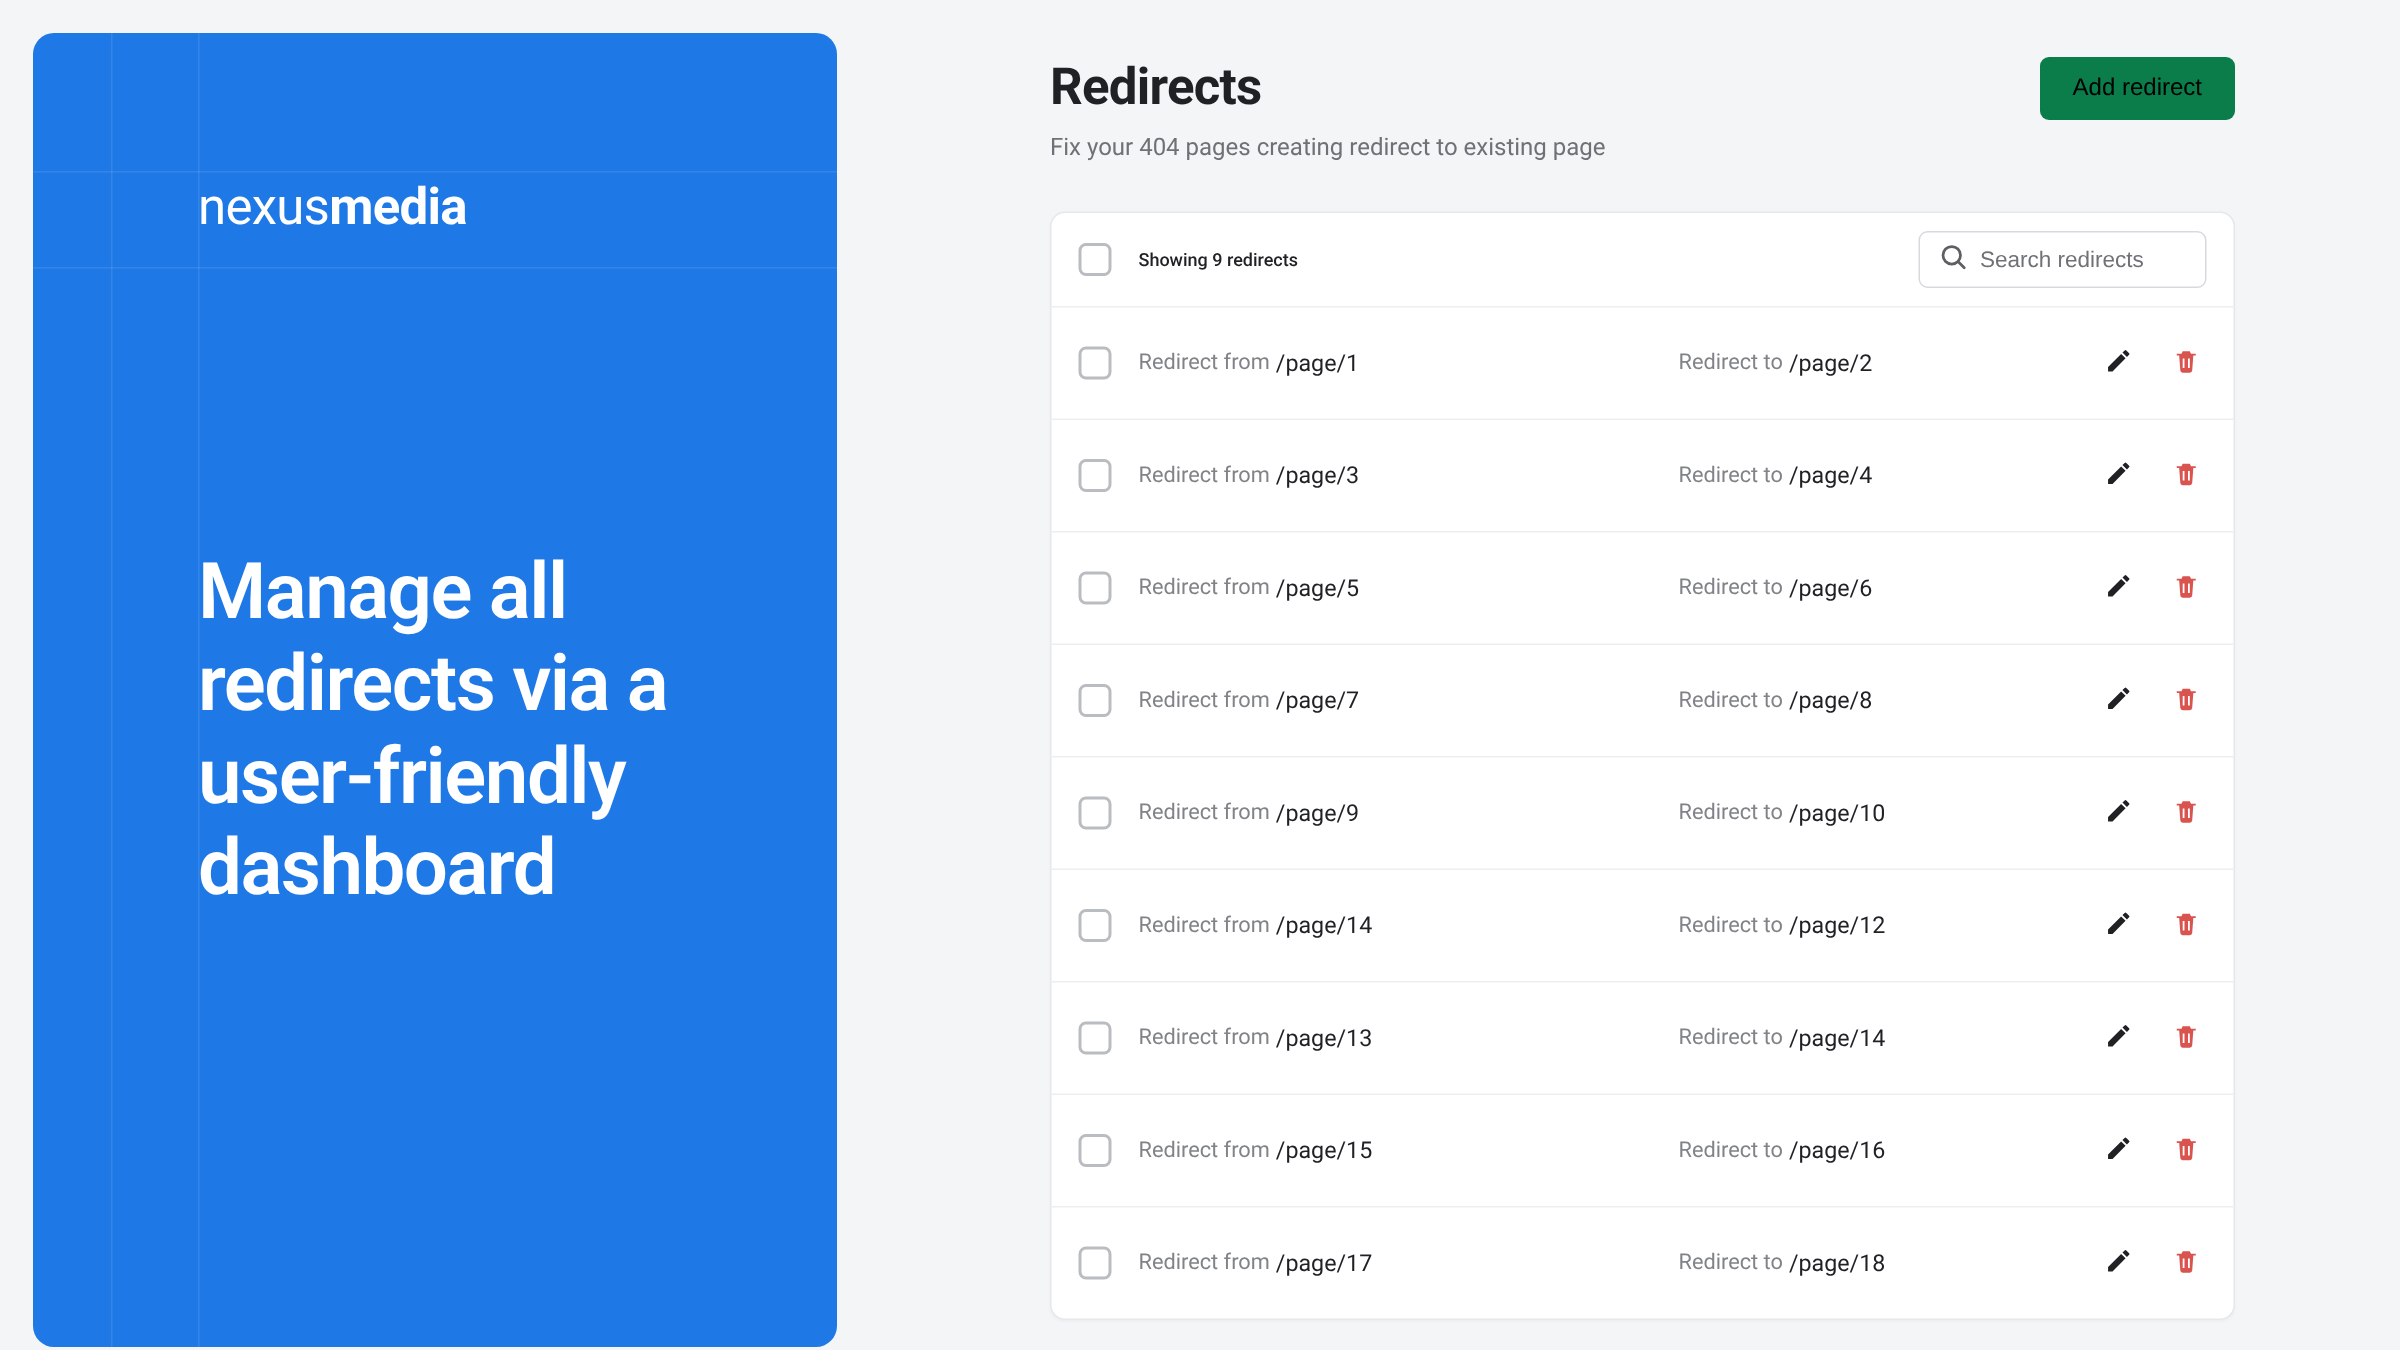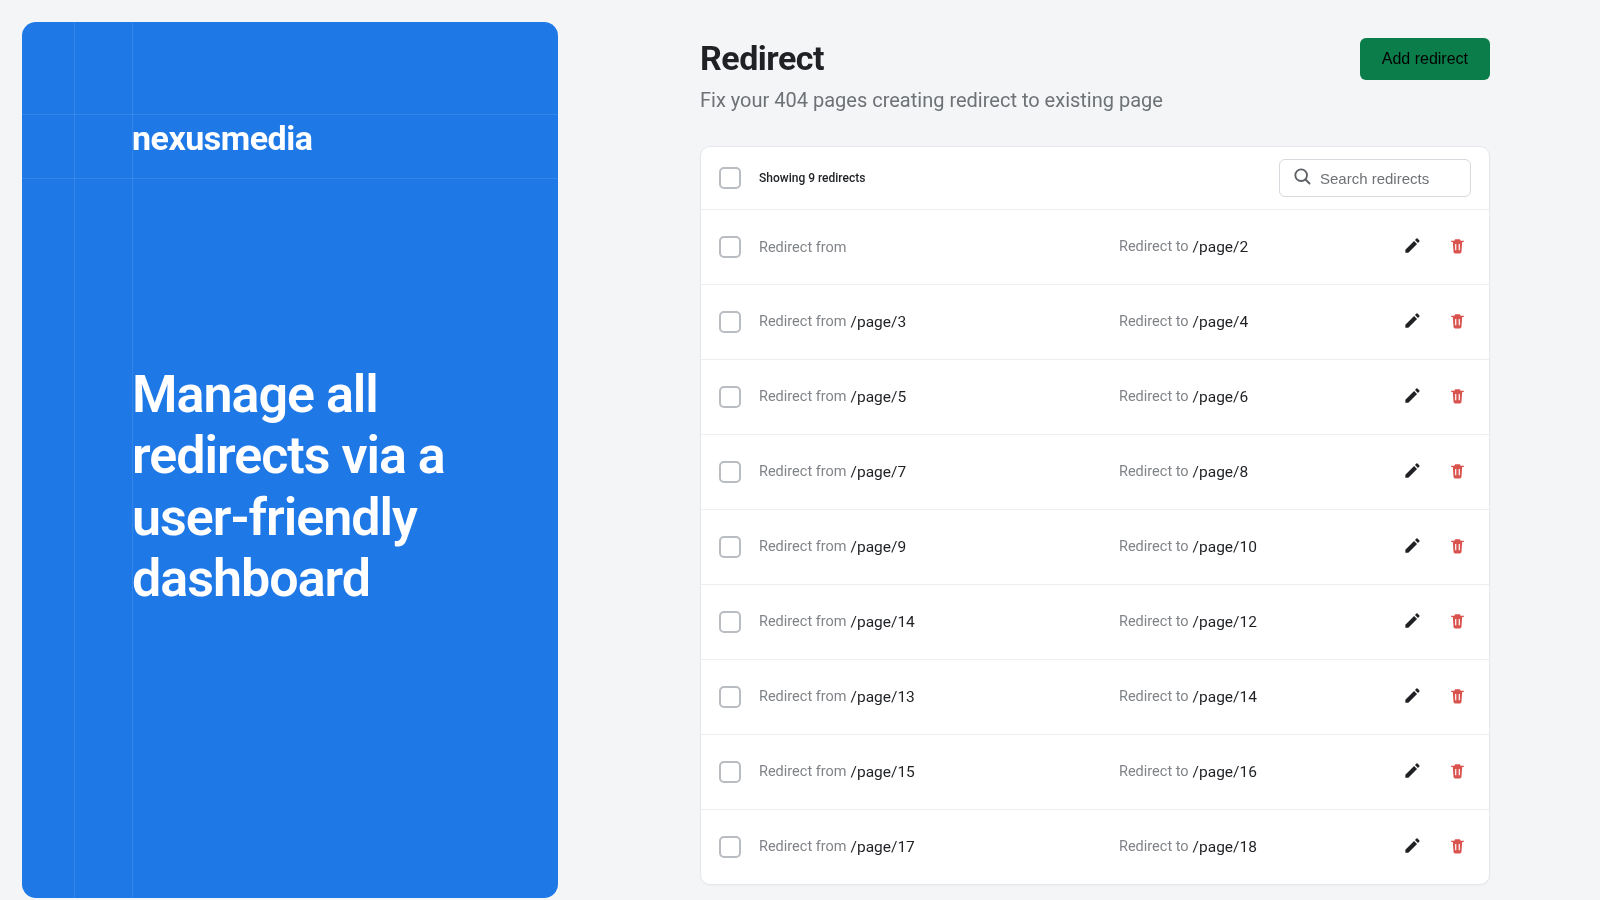--- a/index.html
+++ b/index.html
@@ -28,21 +28,21 @@
   .promo .v1 { position:absolute; top:0; bottom:0; left:52px; width:1px; background:rgba(255,255,255,0.10);}
   .promo .v2 { position:absolute; top:0; bottom:0; left:110px; width:1px; background:rgba(255,255,255,0.10);}
 
   .promo-logo {
     position: absolute;
     top: 96px;
     left: 110px;
     font-size: 34px;
     letter-spacing: -0.5px;
   }
-  .promo-logo .thin { font-weight: 700; }
+  .promo-logo .thin { font-weight: 400; }
   .promo-logo .bold { font-weight: 700; }
 
   .promo-heading {
     position: absolute;
     top: 342px;
     left: 110px;
     right: 60px;
     font-size: 52px;
     line-height: 1.18;
     font-weight: 600;
@@ -61,21 +61,21 @@
     align-items: flex-start;
   }
   .title {
     font-size: 34px;
     font-weight: 700;
     color: #1f2125;
     letter-spacing: -0.5px;
   }
   .subtitle {
     margin-top: 10px;
-    font-size: 20px;
+    font-size: 16px;
     color: #6e7175;
   }
   .add-btn {
     background: #0a7d4a;
     color: #000000;
     border: none;
     border-radius: 6px;
     font-size: 16px;
     font-weight: 500;
     padding: 12px 22px;
@@ -186,21 +186,21 @@
   <div class="promo-logo">
     <span class="thin">nexus</span><span class="bold">media</span>
   </div>
   <div class="promo-heading">Manage all redirects via a user-friendly dashboard</div>
 </div>
 
 <div class="content">
 
   <div class="header-row">
     <div>
-      <h1 class="title">Redirect</h1>
+      <h1 class="title">Redirects</h1>
       <p class="subtitle">Fix your 404 pages creating redirect to existing page</p>
     </div>
     <button class="add-btn">Add redirect</button>
   </div>
 
   <div class="card">
 
     <div class="table-header">
       <div class="checkbox"></div>
       <div class="showing-text">Showing 9 redirects</div>
@@ -213,20 +213,21 @@
         </span>
         <input class="search-input" type="text" placeholder="Search redirects" style="">
       </div>
     </div>
 
     <div id="rows-container">
         <div class="row">
           <div class="checkbox"></div>
           <div class="col col-from">
             <span class="label-sm">Redirect from</span>
+            <span class="value">/page/1</span>
           </div>
           <div class="col col-to">
             <span class="label-sm">Redirect to</span>
             <span class="value">/page/2</span>
           </div>
           <div class="spacer"></div>
           <div class="actions">
             <button class="icon-btn">
               <span><svg width="19" height="19" viewBox="0 0 24 24" fill="#202124">
                   <path d="M3 17.25V21h3.75l11-11.03-3.75-3.75L3 17.25zM20.71 7.04a1 1 0 0 0 0-1.41l-2.34-2.34a1 1 0 0 0-1.41 0l-1.83 1.83 3.75 3.75 1.83-1.83z"></path>

